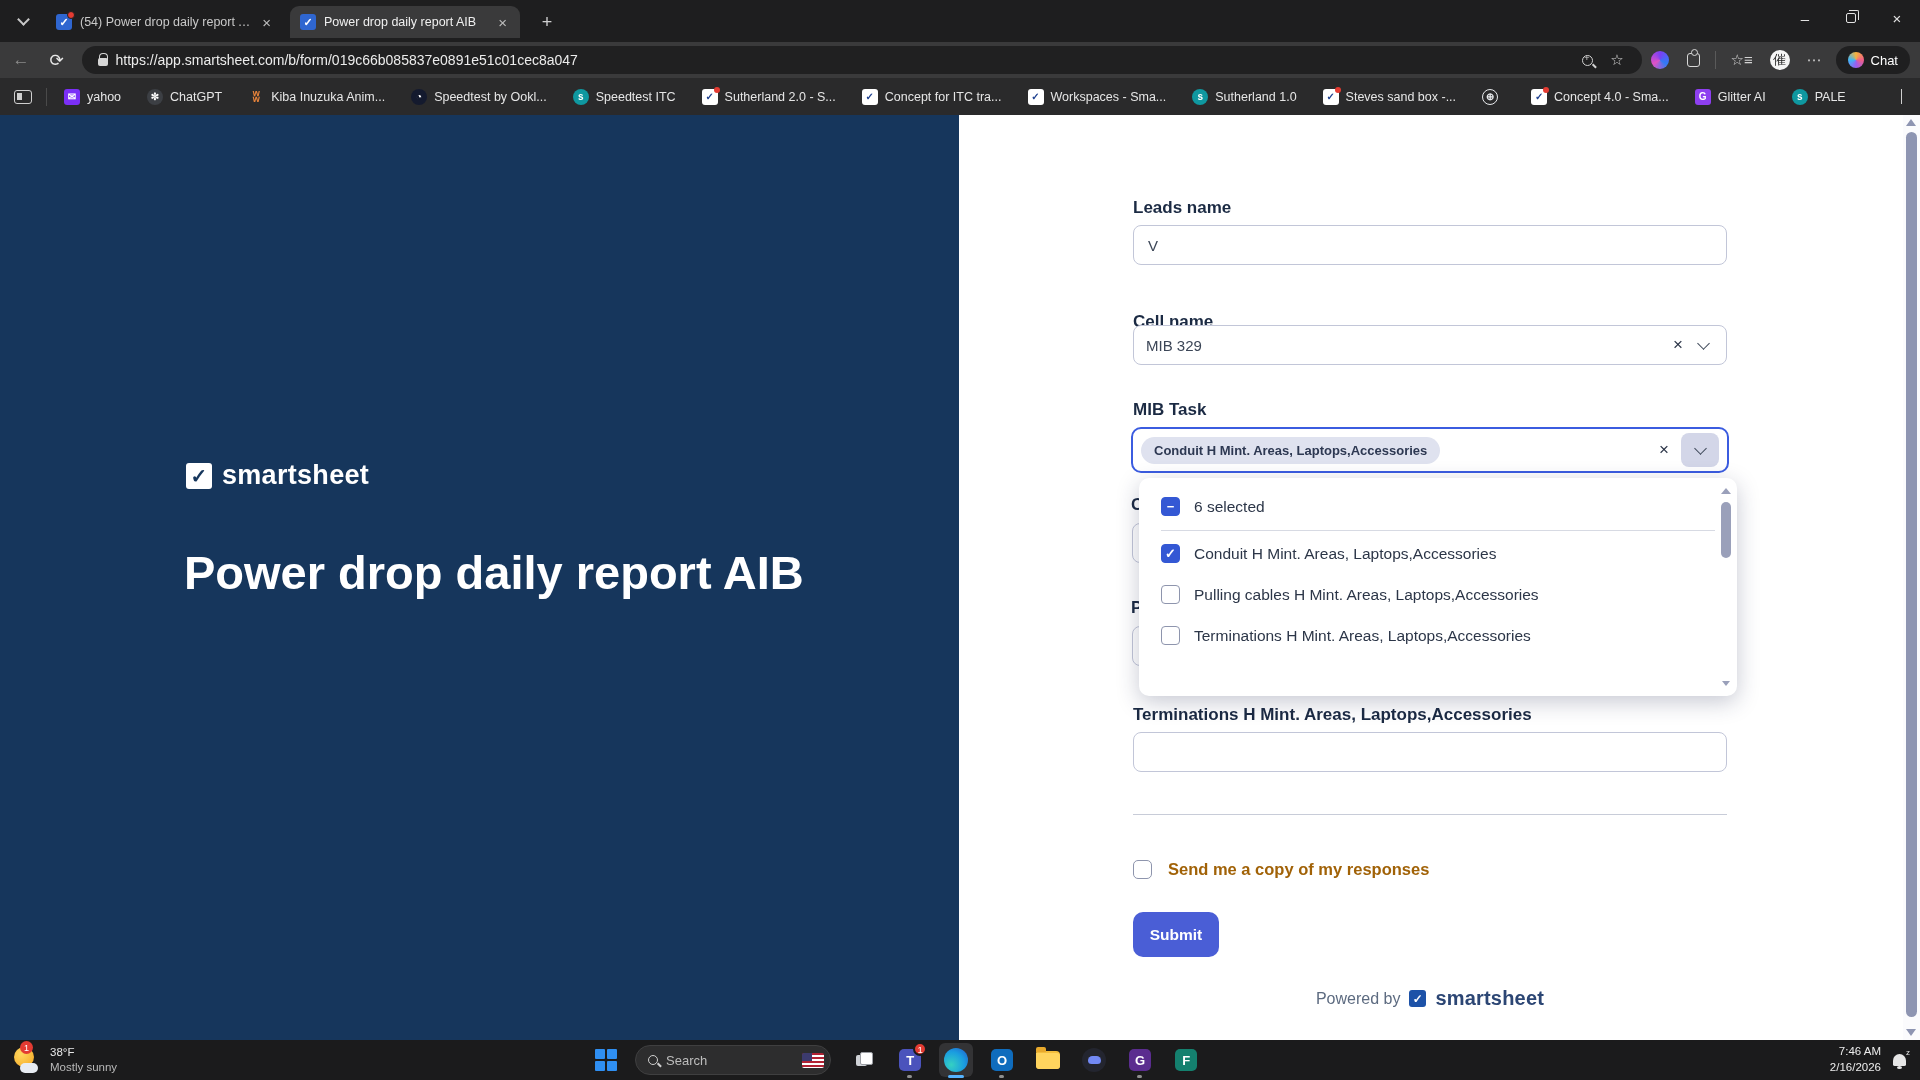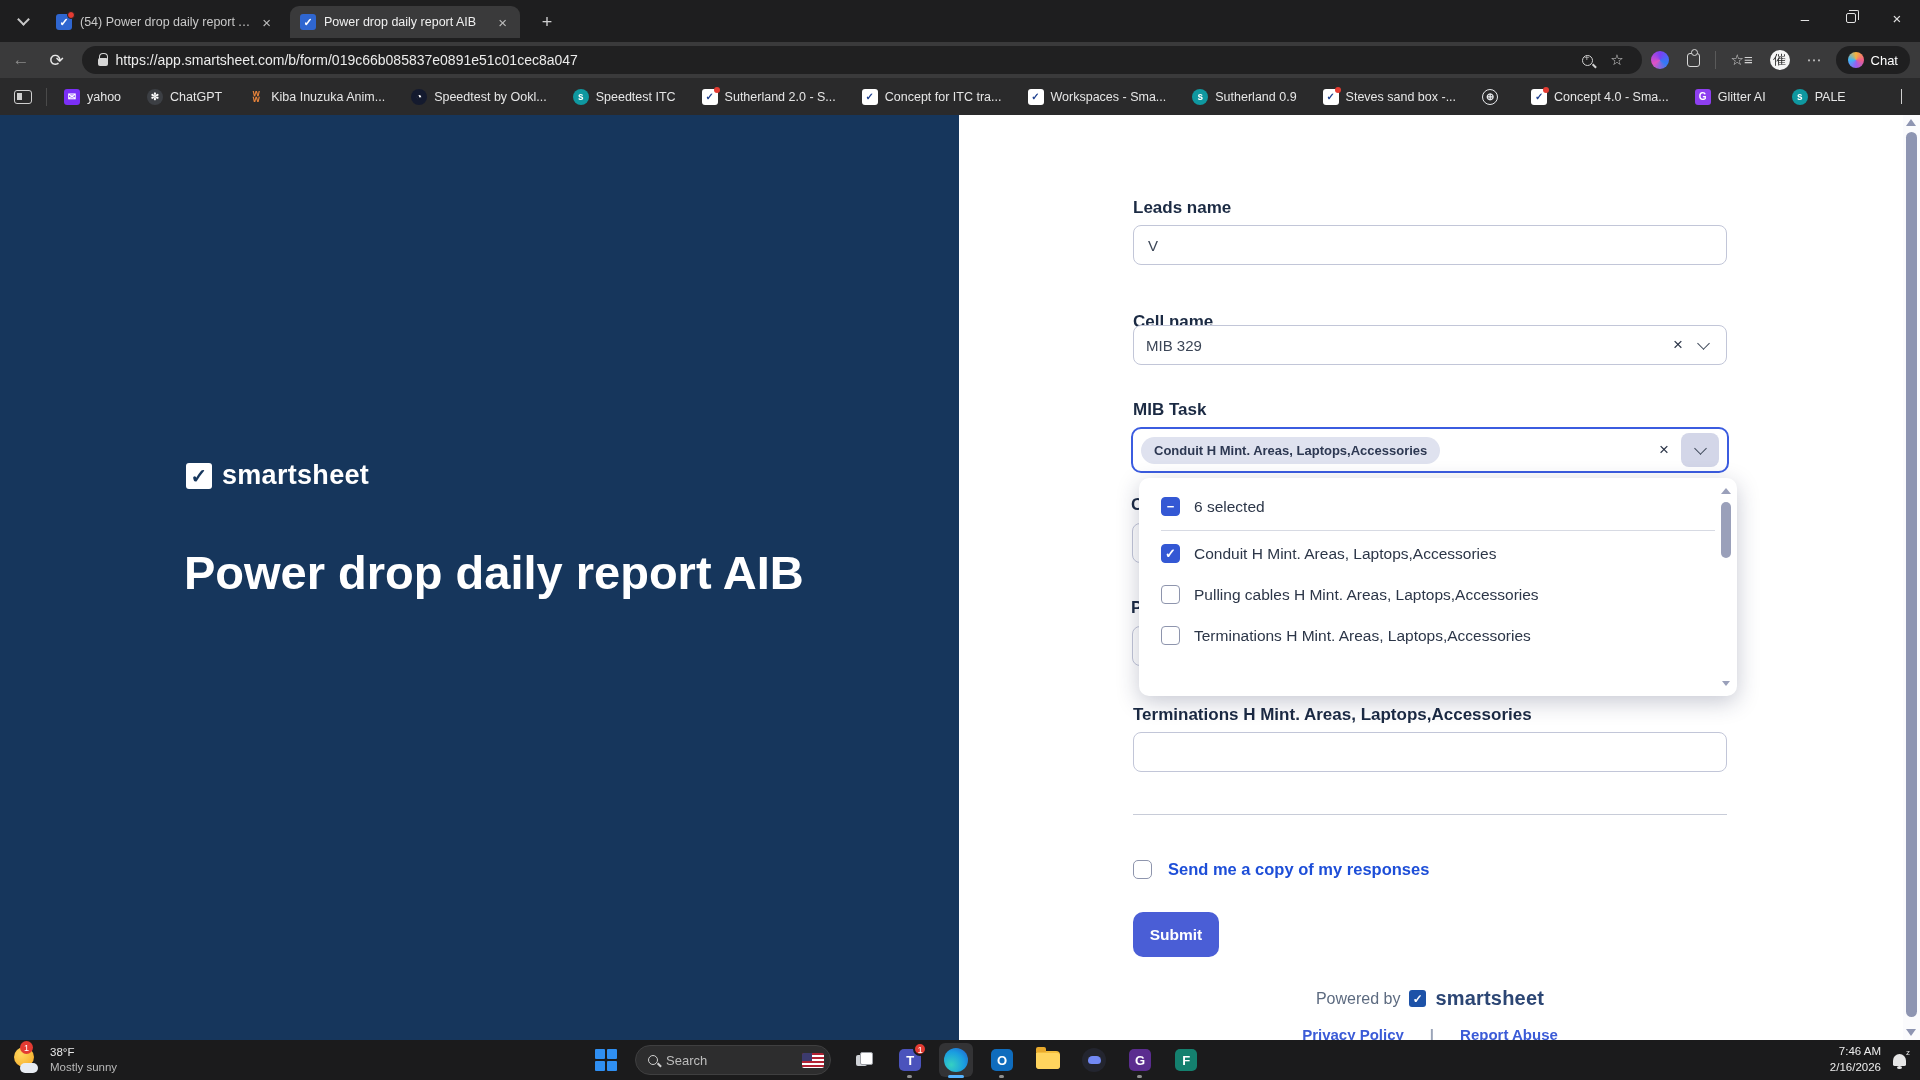--- a/index.html
+++ b/index.html
@@ -123,21 +123,21 @@
   .ddscroll .t-dn { width:0;height:0;border-left:4px solid transparent;border-right:4px solid transparent;
     border-top:5px solid #9aa0ba; position:absolute; bottom:0; left:1px; }
 
   
   .peek-label { position:absolute; font-weight:bold; color:#1b2a43; font-size:17px; z-index:1; }
   .peek-box { position:absolute; width:594px; height:40px; border:1px solid #c2c6d8; border-radius:8px; z-index:1; background:#fff; }
 
   .hr { position:absolute; left:0; width:594px; height:1px; background:#c8ccd8; }
   .sendrow { position:absolute; left:0; top:745px; display:flex; align-items:center; gap:16px; }
   .sendrow .cb { border-radius:5px; }
-  .sendrow .lbl { font-weight:bold; color:#1d4ed8; font-size:16.5px; }
+  .sendrow .lbl { font-weight:bold; color:#a16207; font-size:16.5px; }
   .submit { position:absolute; left:0; top:797px; width:86px; height:45px; background:#4a5ed6; color:#fff;
     font-size:15.5px; font-weight:bold; border:none; border-radius:10px; }
   .powered { position:absolute; left:0; top:872px; width:594px; display:flex; align-items:center;
     justify-content:center; gap:9px; color:#5d6b80; font-size:16px; }
   .pw-check { width:17px; height:17px; background:#1d52a8; border-radius:3px; color:#fff; font-size:12px;
     font-weight:bold; display:flex; align-items:center; justify-content:center; }
   .pw-word { color:#2c4674; font-size:20px; font-weight:bold; letter-spacing:.2px; }
   .flinks { position:absolute; left:0; top:911px; width:594px; display:flex; justify-content:center; gap:26px;
     color:#3b5bd7; font-size:15px; font-weight:bold; height:14px; overflow:hidden; }
   .flinks .sep { color:#9aa4b8; }
@@ -272,21 +272,21 @@
   <div class="bm">
     <span class="bmic" style="background:#fff;color:#1d3f8f">✓</span>
     <span>Concept for ITC tra...</span>
     </div>
   <div class="bm">
     <span class="bmic" style="background:#fff;color:#1d3f8f">✓</span>
     <span>Workspaces - Sma...</span>
     </div>
   <div class="bm">
     <span class="bmic circ" style="background:#0f98a0">s</span>
-    <span>Sutherland 0.9</span>
+    <span>Sutherland 1.0</span>
     </div>
   <div class="bm">
     <span class="bmic" style="background:#fff;color:#1d3f8f">✓<span class="dot"></span></span>
     <span>Steves sand box -...</span>
     </div>
   <div class="bm">
     <span class="bmic circ" style="background:transparent;border:1.5px solid #e8eaed;color:#e8eaed">⊕</span>
     <span></span>
     </div>
   <div class="bm">
@@ -377,25 +377,20 @@
     </div>
 
     <button class="submit">Submit</button>
 
     <div class="powered">
       <span>Powered by</span>
       <span class="pw-check">✓</span>
       <span class="pw-word">smartsheet</span>
     </div>
 
-    <div class="flinks">
-      <a>Privacy Policy</a>
-      <span class="sep">|</span>
-      <a>Report Abuse</a>
-    </div>
   </div>
 
   <div class="pagescroll">
     <span class="tri-up"></span>
     <span class="ps-thumb"></span>
     <span class="tri-dn"></span>
   </div>
 </div>
 
 <div class="taskbar">

